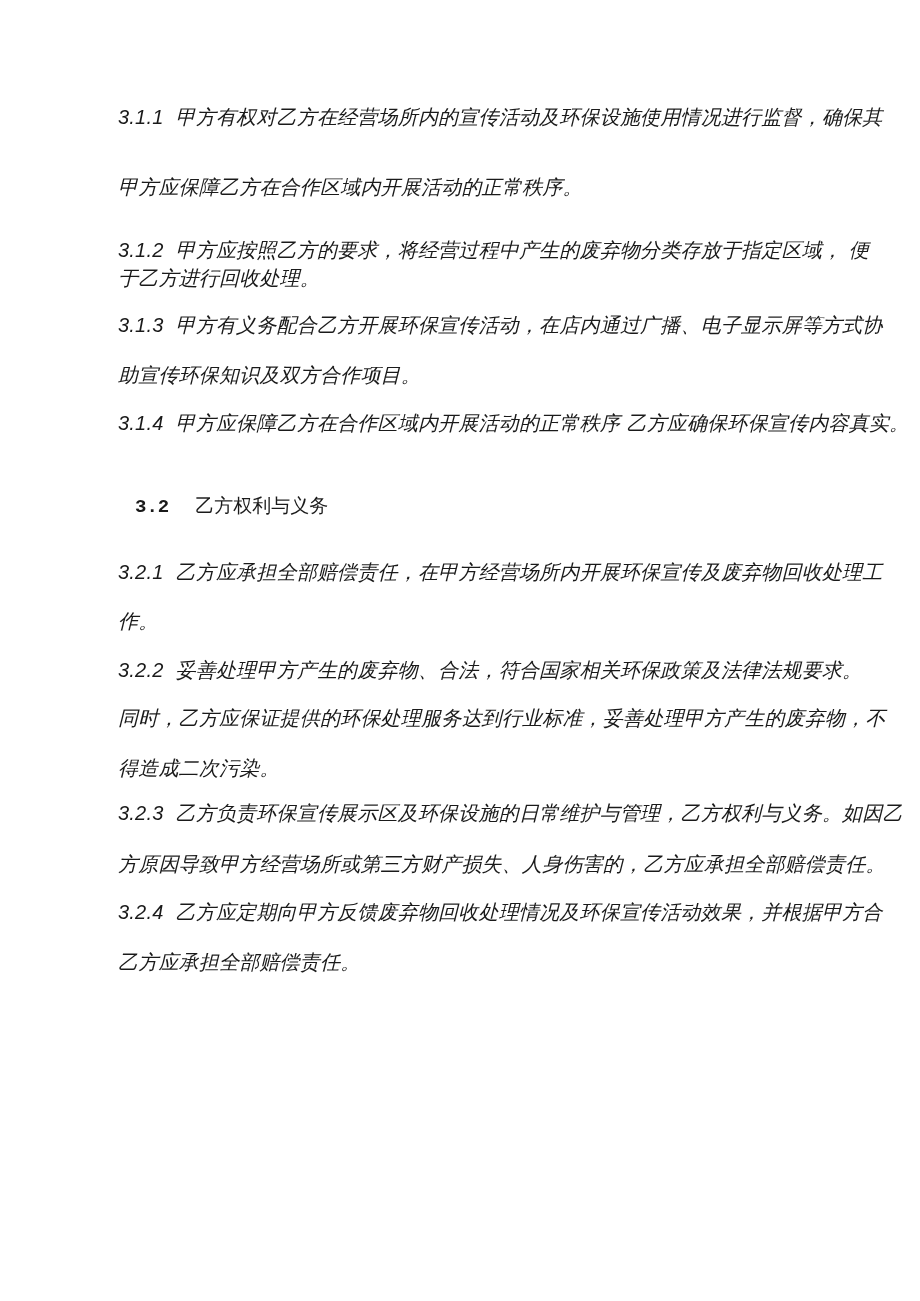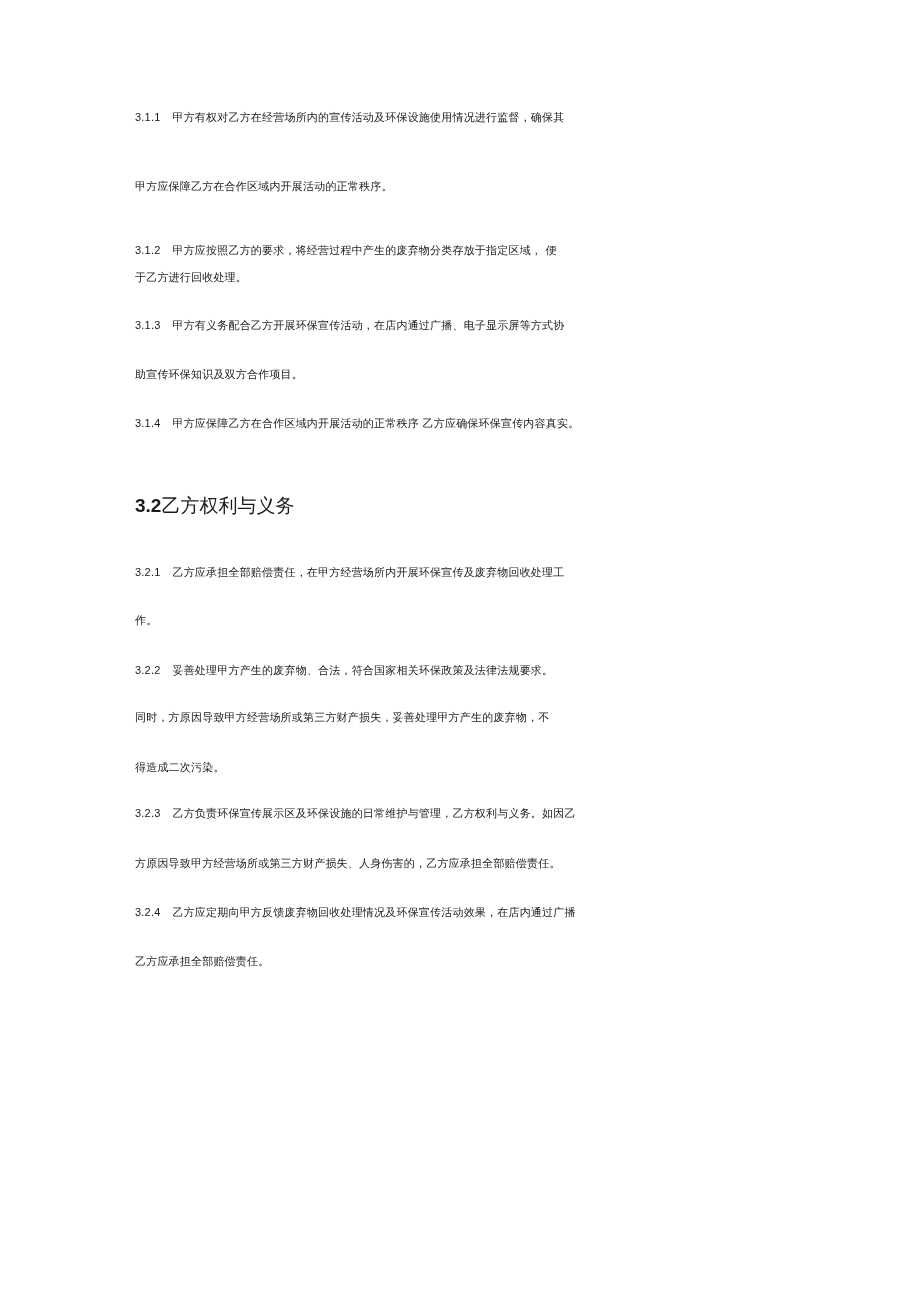--- a/index.html
+++ b/index.html
@@ -1,21 +1,21 @@
 <!DOCTYPE html>
 <html><head>
   <meta charset="utf-8">
   <style>
     html, body { margin: 0; padding: 0; background: #ffffff; }
     body { width: 920px; height: 1301px; position: relative; overflow: hidden;
       font-family: "DejaVu Sans", "Liberation Sans", sans-serif; color: #1a1a1a; }
-    .line { position: absolute; left: 135px; font-size: 11px; line-height: 20px; white-space: nowrap; letter-spacing: 0.2px; }
+    .line { position: absolute; left: 118px; font-size: 20px; line-height: 20px; white-space: nowrap; letter-spacing: 0.2px; font-style: italic; }
     .num { margin-right: 12px; font-family: "Liberation Sans", sans-serif; }
     .heading { position: absolute; left: 135px; font-size: 19px; line-height: 24px; white-space: nowrap; }
-    .heading .hnum { font-family: Liberation Sans, sans-serif; font-weight: bold; }
+    .heading .hnum { font-family: Liberation Mono, monospace; font-weight: bold; margin-right: 26px; }
   </style>
 </head>
 <body>
 
 <div>
   <div class="line" style="top:107px"><span class="num">3.1.1</span><span>甲方有权对乙方在经营场所内的宣传活动及环保设施使用情况进行监督，确保其</span></div>
   <div class="line" style="top:177px">甲方应保障乙方在合作区域内开展活动的正常秩序。</div>
 
   <div class="line" style="top:240px"><span class="num">3.1.2</span><span>甲方应按照乙方的要求，将经营过程中产生的废弃物分类存放于指定区域， 便</span></div>
   <div class="line" style="top:268px">于乙方进行回收处理。</div>
@@ -24,21 +24,21 @@
   <div class="line" style="top:365px">助宣传环保知识及双方合作项目。</div>
 
   <div class="line" style="top:413px"><span class="num">3.1.4</span><span>甲方应保障乙方在合作区域内开展活动的正常秩序 乙方应确保环保宣传内容真实。</span></div>
 
   <div class="heading" style="top:493px"><span class="hnum">3.2</span><span>乙方权利与义务</span></div>
 
   <div class="line" style="top:562px"><span class="num">3.2.1</span><span>乙方应承担全部赔偿责任，在甲方经营场所内开展环保宣传及废弃物回收处理工</span></div>
   <div class="line" style="top:611px">作。</div>
 
   <div class="line" style="top:660px"><span class="num">3.2.2</span><span>妥善处理甲方产生的废弃物、合法，符合国家相关环保政策及法律法规要求。</span></div>
-  <div class="line" style="top:708px">同时，方原因导致甲方经营场所或第三方财产损失，妥善处理甲方产生的废弃物，不</div>
+  <div class="line" style="top:708px">同时，乙方应保证提供的环保处理服务达到行业标准，妥善处理甲方产生的废弃物，不</div>
   <div class="line" style="top:758px">得造成二次污染。</div>
 
   <div class="line" style="top:803px"><span class="num">3.2.3</span><span>乙方负责环保宣传展示区及环保设施的日常维护与管理，乙方权利与义务。如因乙</span></div>
   <div class="line" style="top:854px">方原因导致甲方经营场所或第三方财产损失、人身伤害的，乙方应承担全部赔偿责任。</div>
 
-  <div class="line" style="top:902px"><span class="num">3.2.4</span><span>乙方应定期向甲方反馈废弃物回收处理情况及环保宣传活动效果，在店内通过广播</span></div>
+  <div class="line" style="top:902px"><span class="num">3.2.4</span><span>乙方应定期向甲方反馈废弃物回收处理情况及环保宣传活动效果，并根据甲方合</span></div>
   <div class="line" style="top:952px">乙方应承担全部赔偿责任。</div>
 </div>
 
 </body></html>

